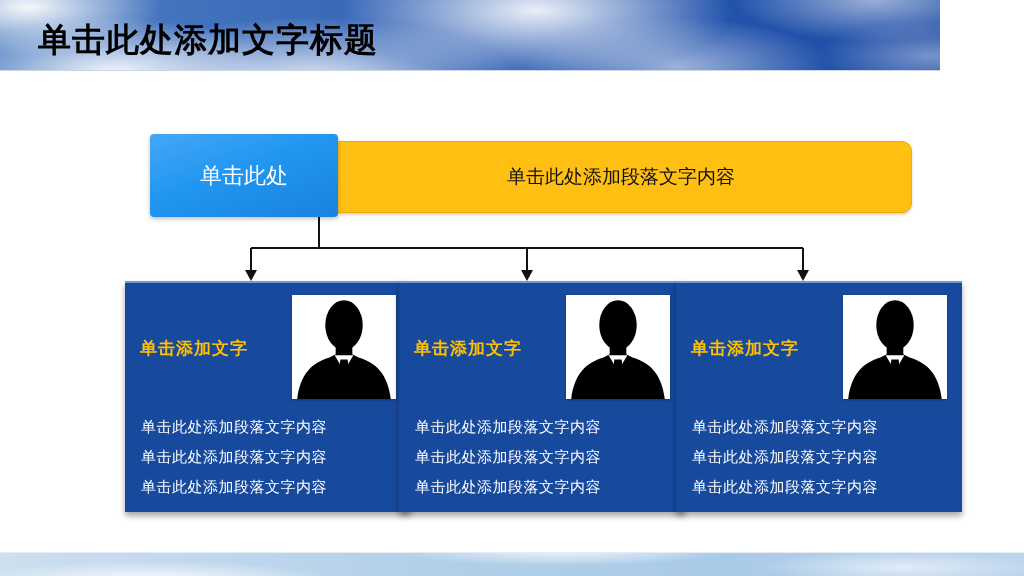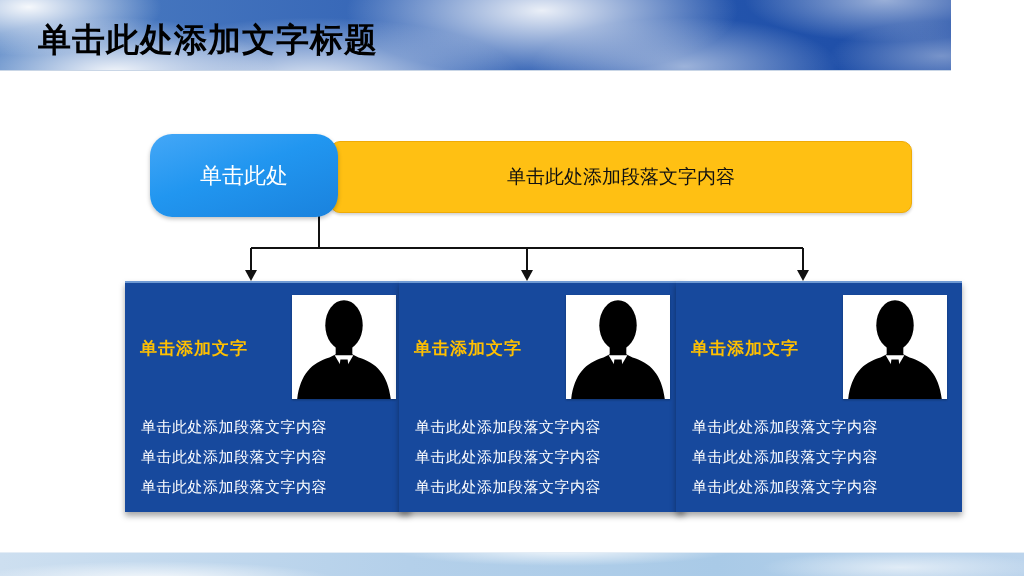--- a/index.html
+++ b/index.html
@@ -14,21 +14,20 @@
     background:
       radial-gradient(ellipse 190px 70px at 3% 10%,  rgba(255,255,255,.95), rgba(255,255,255,0) 70%),
       radial-gradient(ellipse 230px 80px at 12% 105%,rgba(255,255,255,.95), rgba(255,255,255,0) 70%),
       radial-gradient(ellipse 300px 90px at 33% 115%,rgba(255,255,255,.85), rgba(255,255,255,0) 70%),
       radial-gradient(ellipse 280px 95px at 57% 15%, rgba(255,255,255,.9),  rgba(255,255,255,0) 70%),
       radial-gradient(ellipse 220px 70px at 72% 95%, rgba(255,255,255,.55), rgba(255,255,255,0) 70%),
       radial-gradient(ellipse 200px 60px at 93% 0%,  rgba(255,255,255,.55), rgba(255,255,255,0) 70%),
       radial-gradient(ellipse 160px 50px at 99% 80%, rgba(255,255,255,.4),  rgba(255,255,255,0) 70%),
       linear-gradient(90deg,#4d7ec2 0%,#3464b6 45%,#2354ac 75%,#1d4ca6 100%);
     border-bottom:1px solid #c9d6e6;
-    padding-left:11px;
   }
   .slide-title{
     position:absolute;left:38px;top:18px;margin:0;
     font-size:33px;font-weight:bold;color:#000;letter-spacing:1px;
   }
 
   
   .sky-bottom{
     position:absolute;left:0;top:552px;width:1024px;height:24px;
     background:
@@ -36,21 +35,21 @@
       radial-gradient(ellipse 240px 22px at 55% -10%,rgba(255,255,255,.8), rgba(255,255,255,0) 70%),
       radial-gradient(ellipse 200px 24px at 88% 60%, rgba(255,255,255,.6), rgba(255,255,255,0) 70%),
       linear-gradient(90deg,#cddff0 0%,#b4d0ea 40%,#a9cae7 70%,#bcd4ec 100%);
     border-top:1px solid #e4edf6;
   }
 
   
   .root-box{
     position:absolute;left:150px;top:134px;width:188px;height:83px;
     background:linear-gradient(160deg,#44a7f7 0%,#2196f0 45%,#1a82dd 100%);
-    border-radius:22px;z-index:3;
+    border-radius:4px;z-index:3;
     display:flex;flex-direction:column;align-items:center;justify-content:center;
     color:#fff;font-size:22px;line-height:31px;text-align:center;
     box-shadow:0 2px 4px rgba(0,0,0,.25);
   }
 
   
   .banner{
     position:absolute;left:330px;top:141px;width:580px;height:70px;
     background:#ffc013;border:1px solid #efab07;border-radius:10px;z-index:2;
     display:flex;align-items:center;justify-content:center;

